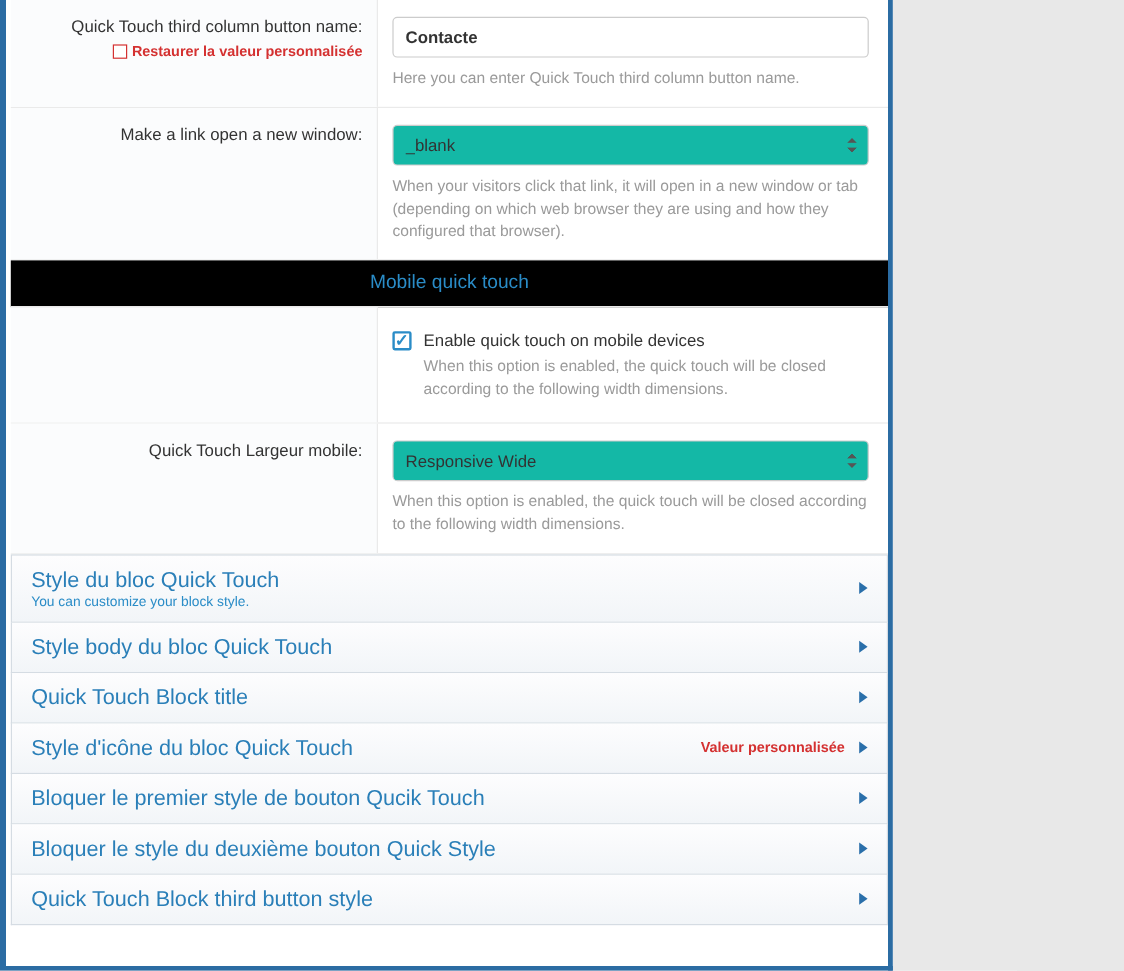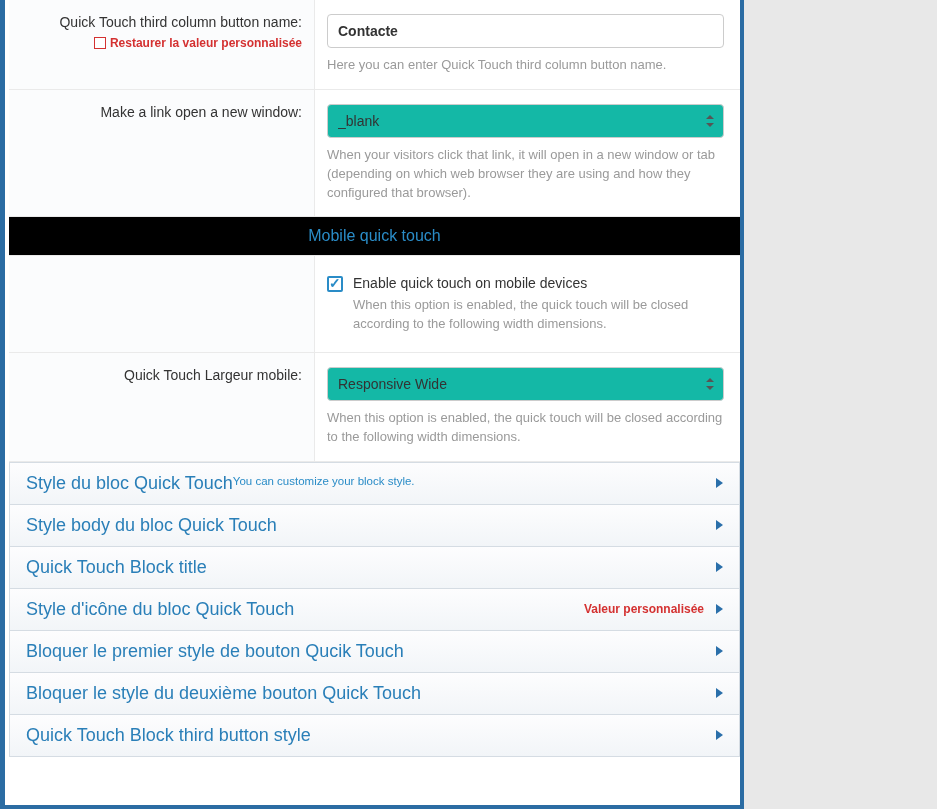--- a/index.html
+++ b/index.html
@@ -182,21 +182,21 @@
   background: linear-gradient(#fdfdfe, #f2f5f8);
   border: 1px solid #d5dce3;
   border-top: none;
   cursor: pointer;
 }
 .accordion-item:first-of-type {
   border-top: 1px solid #d5dce3;
 }
 .accordion-left {
   display: flex;
-  flex-direction: row;
+  flex-direction: column;
 }
 .accordion-title {
   color: #2a7fb8;
   font-size: 18px;
 }
 .accordion-subtitle {
   color: #2a8cc7;
   font-size: 11.5px;
   margin-top: 2px;
 }
@@ -342,21 +342,21 @@
         <div class="accordion-item">
           <div class="accordion-left">
             <div class="accordion-title">Bloquer le premier style de bouton Qucik Touch</div>
           </div>
           <div class="accordion-right">
             <span class="caret-right"></span>
           </div>
         </div>
         <div class="accordion-item">
           <div class="accordion-left">
-            <div class="accordion-title">Bloquer le style du deuxième bouton Quick Touch</div>
+            <div class="accordion-title">Bloquer le style du deuxième bouton Quick Style</div>
           </div>
           <div class="accordion-right">
             <span class="caret-right"></span>
           </div>
         </div>
         <div class="accordion-item">
           <div class="accordion-left">
             <div class="accordion-title">Quick Touch Block third button style</div>
           </div>
           <div class="accordion-right">

